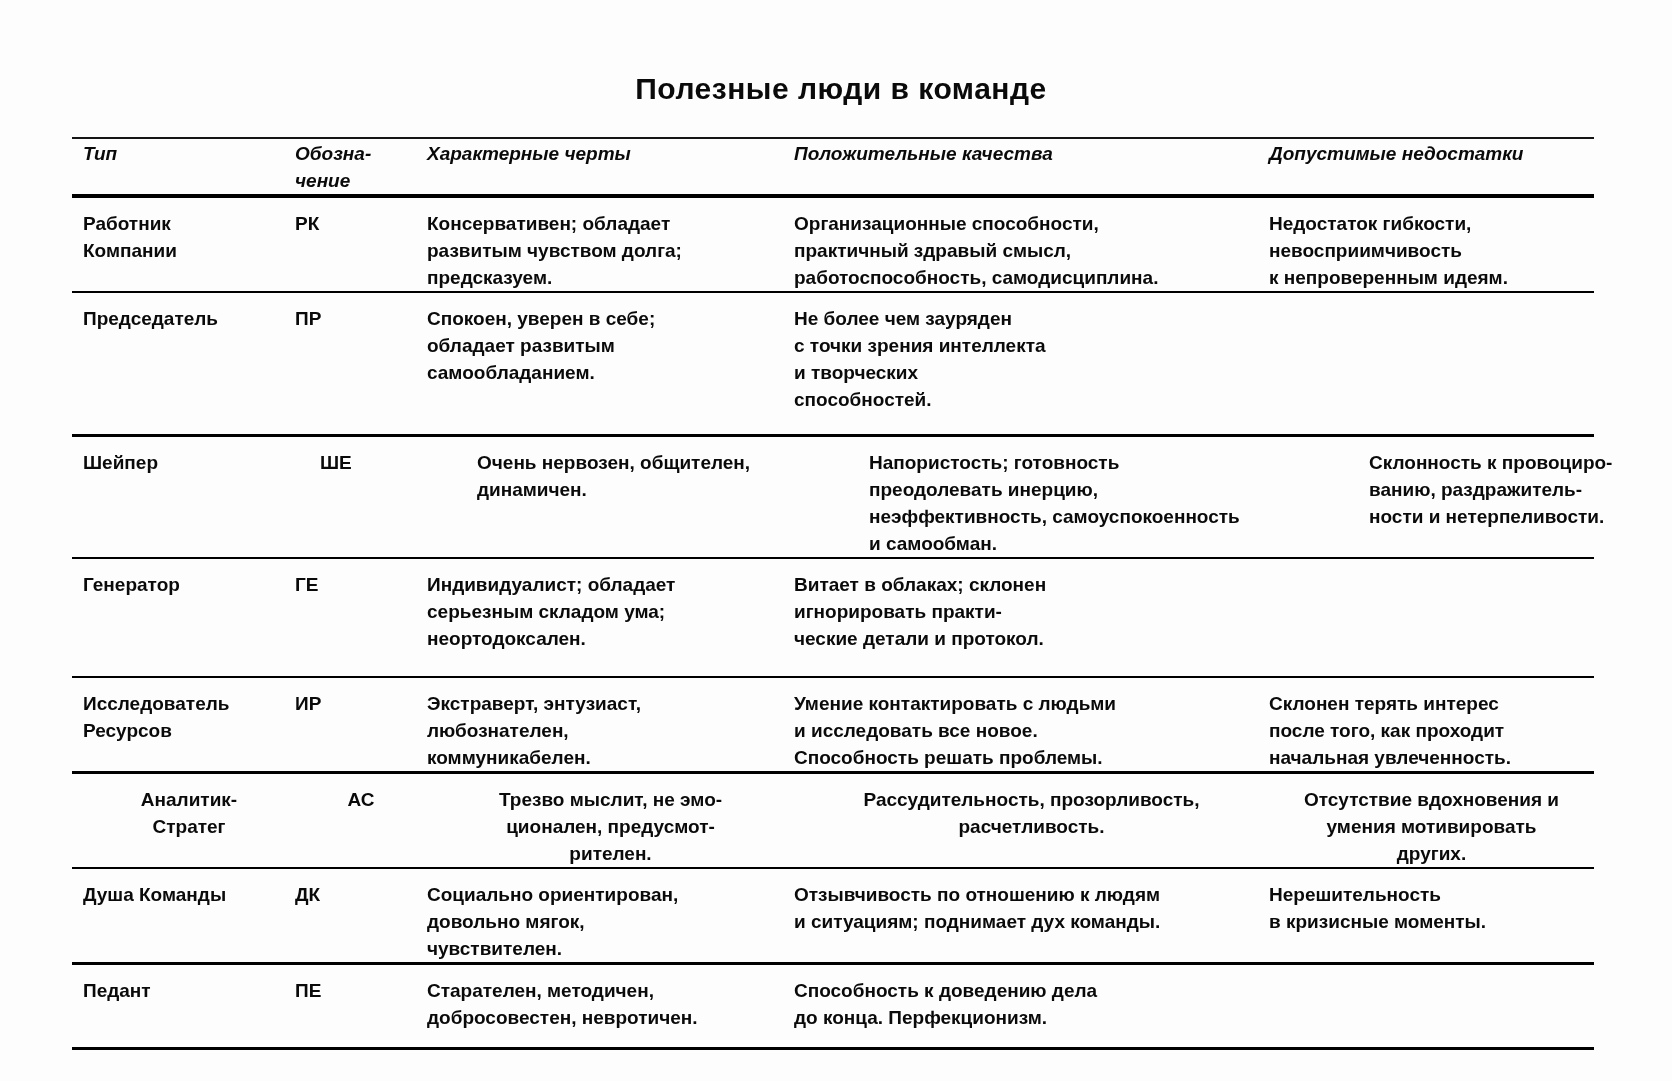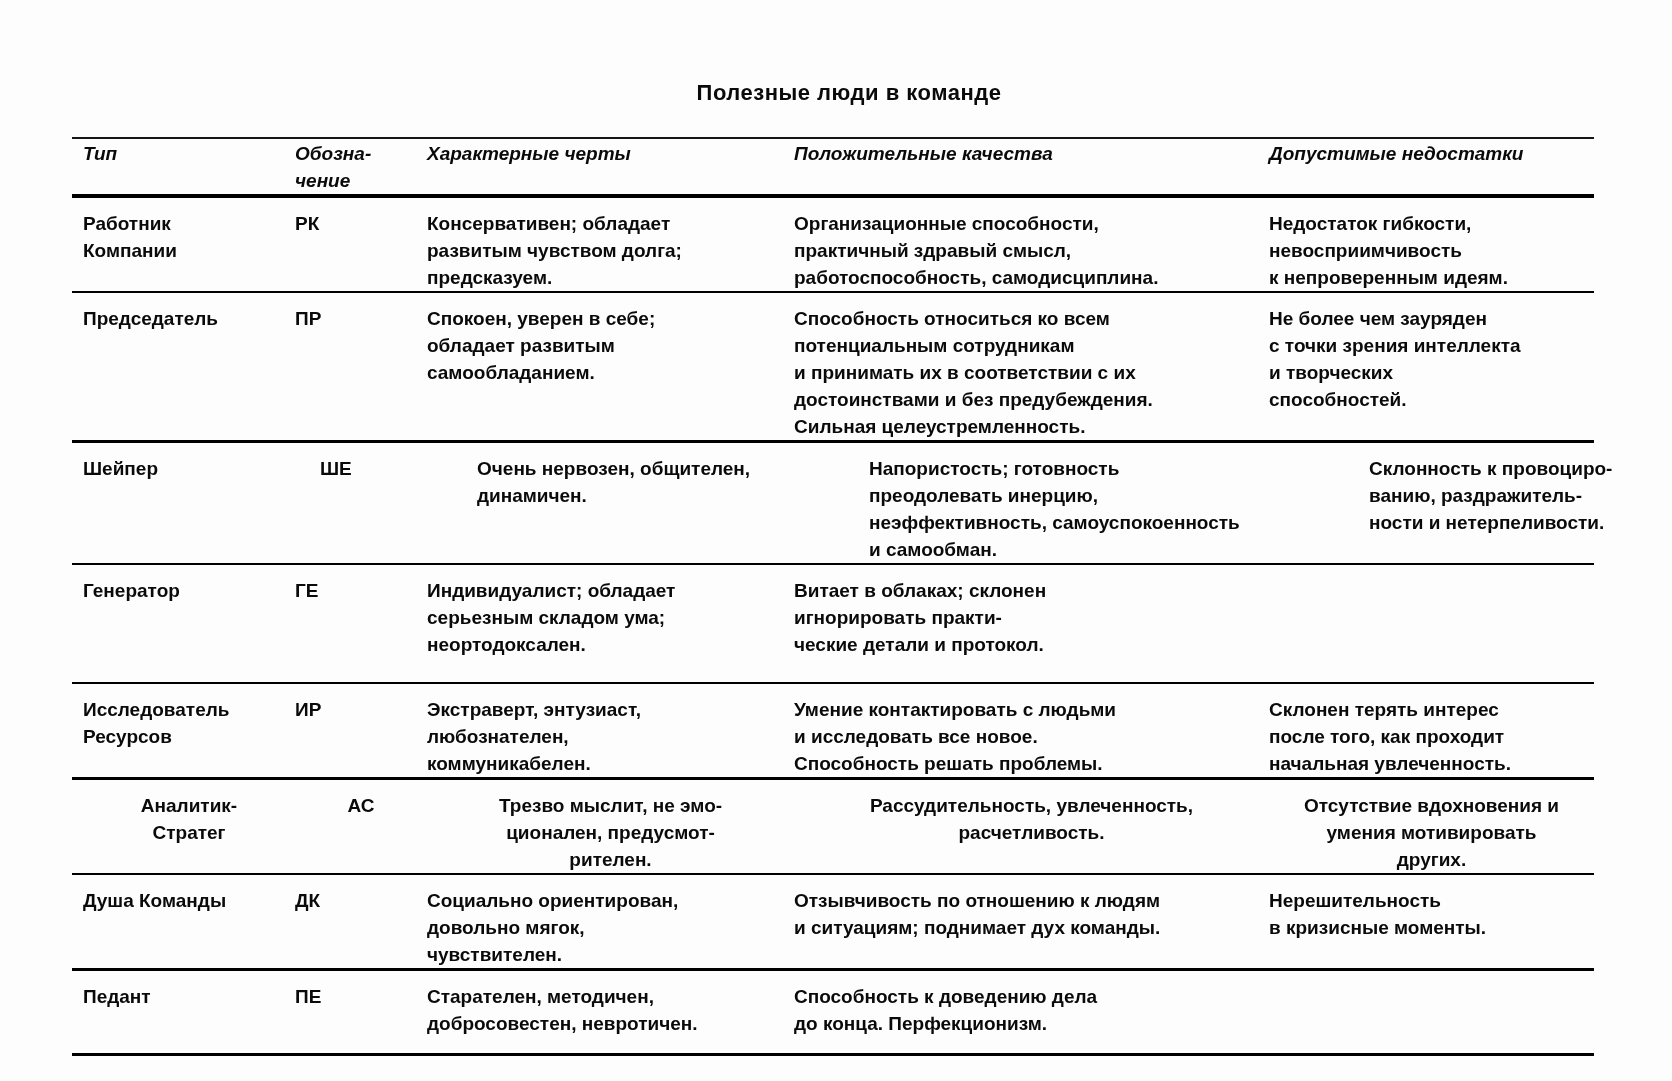--- a/index.html
+++ b/index.html
@@ -9,23 +9,23 @@
     width: 1672px; height: 1081px;
     background: #fdfdfd;
     color: #0a0a0a;
     font-family: "Liberation Sans", sans-serif;
   }
   .page { position: relative; width: 1672px; height: 1081px; overflow: hidden; }
 
   .doc-title {
     position: absolute;
     left: 72px; top: 64px; width: 1522px;
-    margin: 16px;
+    margin: 8px;
     text-align: center;
-    font-size: 22px;
+    font-size: 30px;
     font-weight: bold;
     letter-spacing: 0.5px;
     white-space: pre;
   }
 
   .roles-table {
     position: absolute;
     left: 72px; top: 137px; width: 1522px;
     border-bottom: 3px solid #000;
   }
@@ -90,25 +90,20 @@
 невосприимчивость
 к непроверенным идеям.</div>
     </div>
 
     <div class="row r2">
       <div class="cell">Председатель</div>
       <div class="cell">ПР</div>
       <div class="cell">Спокоен, уверен в себе;
 обладает развитым
 самообладанием.</div>
-      <div class="cell">Способность относиться ко всем
-потенциальным сотрудникам
-и принимать их в соответствии с их
-достоинствами и без предубеждения.
-Сильная целеустремленность.</div>
       <div class="cell">Не более чем зауряден
 с точки зрения интеллекта
 и творческих
 способностей.</div>
     </div>
 
     <div class="row r3">
       <div class="cell">Шейпер</div>
       <div class="cell">ШЕ</div>
       <div class="cell">Очень нервозен, общителен,
@@ -148,21 +143,21 @@
 начальная увлеченность.</div>
     </div>
 
     <div class="row r6">
       <div class="cell">Аналитик-
 Стратег</div>
       <div class="cell">АС</div>
       <div class="cell">Трезво мыслит, не эмо-
 ционален, предусмот-
 рителен.</div>
-      <div class="cell">Рассудительность, увлеченность,
+      <div class="cell">Рассудительность, прозорливость,
 расчетливость.</div>
       <div class="cell">Отсутствие вдохновения и
 умения мотивировать
 других.</div>
     </div>
 
     <div class="row r7">
       <div class="cell">Душа Команды</div>
       <div class="cell">ДК</div>
       <div class="cell">Социально ориентирован,

